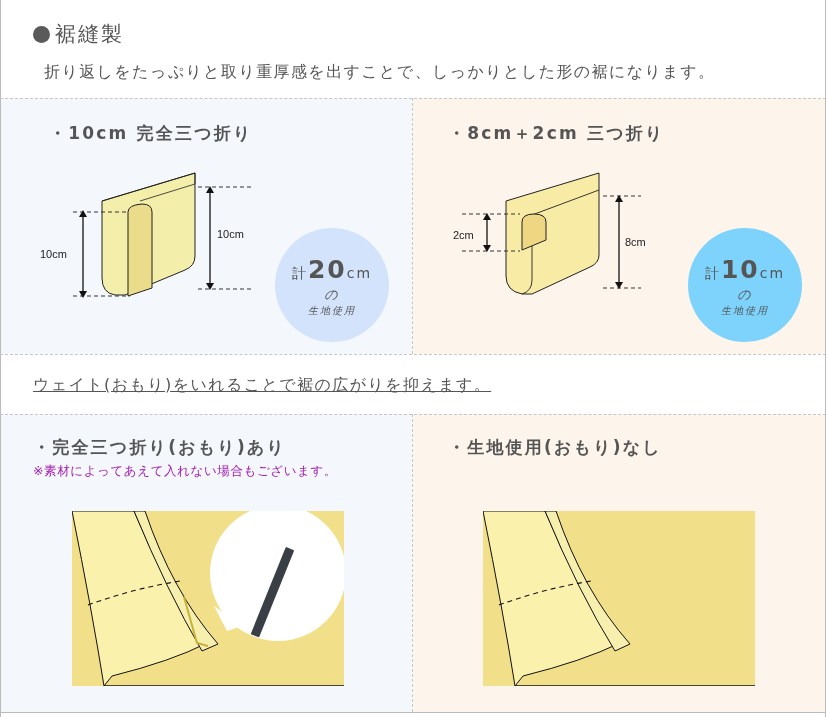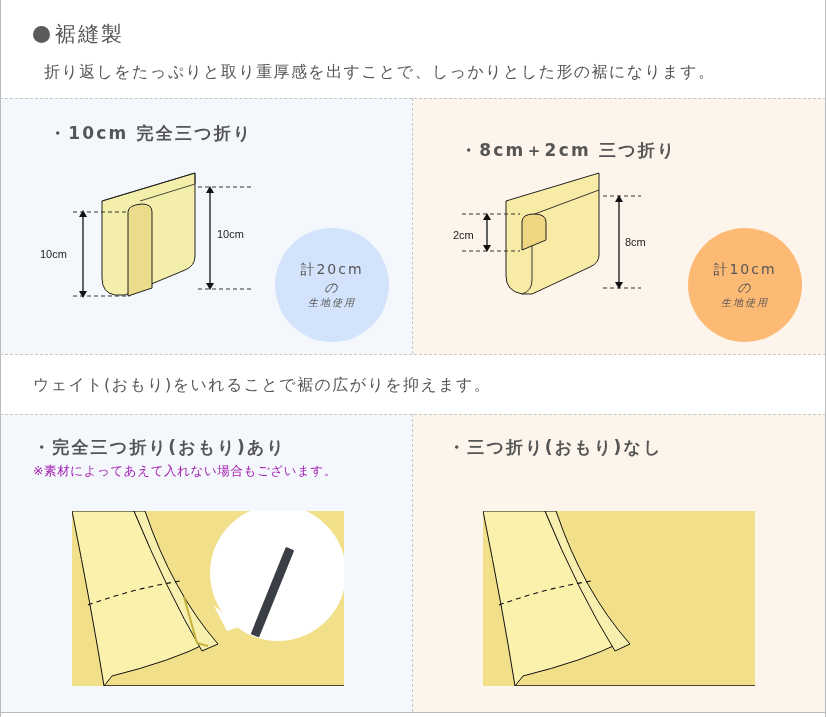--- a/index.html
+++ b/index.html
@@ -11,24 +11,24 @@
   .lead { position: absolute; left: 44px; top: 62px; font-size: 16px; color: #555; letter-spacing: 1.4px; }
   .panel { position: absolute; }
   .blue { background: #f4f8fd; }
   .peach { background: #fdf5ec; }
   .hdash { position: absolute; left: 0; width: 826px; border-top: 1px dashed #c6c6c6; }
   .vdash { position: absolute; left: 412px; border-left: 1px dashed #c6c6c6; }
   .sub { position: absolute; font-size: 17px; font-weight: bold; color: #555; letter-spacing: 2.2px; }
   .note { position: absolute; font-size: 12.5px; color: #a21caf; letter-spacing: 0.6px; }
   .circle { position: absolute; width: 114px; height: 114px; border-radius: 50%; text-align: center; color: #555; display: flex; flex-direction: column; justify-content: center; align-items: center; line-height: 1.35; letter-spacing: 2px; }
   .circle .l1 { font-size: 14px; }
-  .circle .l1 b { font-size: 14px; font-weight: normal; }
+  .circle .l1 b { font-size: 25px; font-weight: bold; }
   .circle .l2 { font-size: 13px; font-style: italic; }
   .circle .l3 { font-size: 10px; font-style: italic; }
-  .middle { position: absolute; left: 33px; top: 375px; font-size: 16px; color: #555; letter-spacing: 1.4px; }
+  .middle { position: absolute; left: 33px; top: 375px; font-size: 16px; color: #555; letter-spacing: 1.4px; text-decoration: underline; }
   .lbl { font-family: "Liberation Sans", sans-serif; font-size: 11px; fill: #222; }
   .bottom { position: absolute; left: 0; top: 712px; width: 826px; border-top: 1px solid #bbb; }
 </style>
 </head>
 <body>
 
 <div class="frame"></div>
 
 <div class="title">
   <span class="dot"></span>
@@ -36,21 +36,21 @@
 </div>
 <div class="lead">折り返しをたっぷりと取り重厚感を出すことで、しっかりとした形の裾になります。</div>
 
 <div class="panel blue" style="left:1px;top:98px;width:411px;height:256px;"></div>
 <div class="panel peach" style="left:413px;top:98px;width:412px;height:256px;"></div>
 <div class="hdash" style="top:98px;"></div>
 <div class="hdash" style="top:354px;"></div>
 <div class="vdash" style="top:98px;height:256px;"></div>
 
 <div class="sub" style="left:49px;top:122px;">・10cm 完全三つ折り</div>
-<div class="sub" style="left:448px;top:139px;margin-left:12px;">・8cm＋2cm 三つ折り</div>
+<div class="sub" style="left:448px;top:122px;">・8cm＋2cm 三つ折り</div>
 
 <svg style="position:absolute;left:30px;top:160px;" width="230" height="160">
   <path d="M72,41 L165,13 L165,96 Q165,106 155,110 L95,135 L85,135 Q72,133 72,118 Z" fill="#f4eeab" stroke="#222" stroke-width="1"></path>
   <path d="M72,41 L165,13 L165,24 L110,41" fill="none" stroke="#222" stroke-width="0.8"></path>
   <path d="M98,52 Q98,45 112,44 Q122,44 122,52 L122,128 L98,136 Z" fill="#eadc8b" stroke="#222" stroke-width="1"></path>
   <line x1="43" y1="52" x2="98" y2="52" stroke="#333" stroke-dasharray="4,3"></line>
   <line x1="43" y1="151" x2="100" y2="151" stroke="#333" stroke-dasharray="4,3" transform="translate(0,-15)"></line>
   <line x1="53" y1="56" x2="53" y2="132" stroke="#111" stroke-width="1.3"></line>
   <polygon points="53,50 49,57 57,57" fill="#111"></polygon>
   <polygon points="53,138 49,131 57,131" fill="#111"></polygon>
@@ -80,36 +80,36 @@
   <polygon points="169,35 165,42 173,42" fill="#111"></polygon>
   <polygon points="169,129 165,122 173,122" fill="#111"></polygon>
   <text x="175" y="86" class="lbl">8cm</text>
 </svg>
 
 <div class="circle" style="left:275px;top:228px;background:#d3e3fb;">
   <div class="l1"><span>計</span><b>20</b><span>cm</span></div>
   <div class="l2">の</div>
   <div class="l3">生地使用</div>
 </div>
-<div class="circle" style="left:688px;top:228px;background:#fdba74;">
+<div class="circle" style="left:688px;top:228px;background:#7dd3fc;">
   <div class="l1"><span>計</span><b>10</b><span>cm</span></div>
   <div class="l2">の</div>
   <div class="l3">生地使用</div>
 </div>
 
 <div class="middle">ウェイト(おもり)をいれることで裾の広がりを抑えます。</div>
 
 <div class="panel blue" style="left:1px;top:414px;width:411px;height:298px;"></div>
 <div class="panel peach" style="left:413px;top:414px;width:412px;height:298px;"></div>
 <div class="hdash" style="top:414px;"></div>
 <div class="vdash" style="top:414px;height:298px;"></div>
 
 <div class="sub" style="left:33px;top:436px;">・完全三つ折り(おもり)あり</div>
 <div class="note" style="left:33px;top:463px;">※素材によってあえて入れない場合もございます。</div>
-<div class="sub" style="left:448px;top:436px;">・三つ折り(おもり)なし</div>
+<div class="sub" style="left:448px;top:436px;">・生地使用(おもり)なし</div>
 
 <svg style="position:absolute;left:72px;top:511px;" width="272" height="175">
   <rect x="0" y="0" width="272" height="175" fill="#f1e089"></rect>
   <path d="M0,0 L62,0 Q90,70 135,132 Q100,150 40,165 L32,175 Q20,100 0,0 Z" fill="#faf1ad" stroke="#111" stroke-width="1"></path>
   <path d="M62,0 L73,0 Q100,80 146,133 L130,140 Q95,80 62,0" fill="#f7efad" stroke="#111" stroke-width="1"></path>
   <path d="M16,94 Q60,78 108,70" fill="none" stroke="#111" stroke-dasharray="5,4" stroke-width="1.1"></path>
   <path d="M112,86 L125,132 L136,135" fill="none" stroke="#c9b238" stroke-width="2"></path>
   <line x1="32" y1="175" x2="272" y2="175" stroke="#111" stroke-width="1.4"></line>
   <circle cx="206" cy="62" r="68" fill="#fff"></circle>
   <polygon points="142,95 155,120 170,115" fill="#fff"></polygon>

